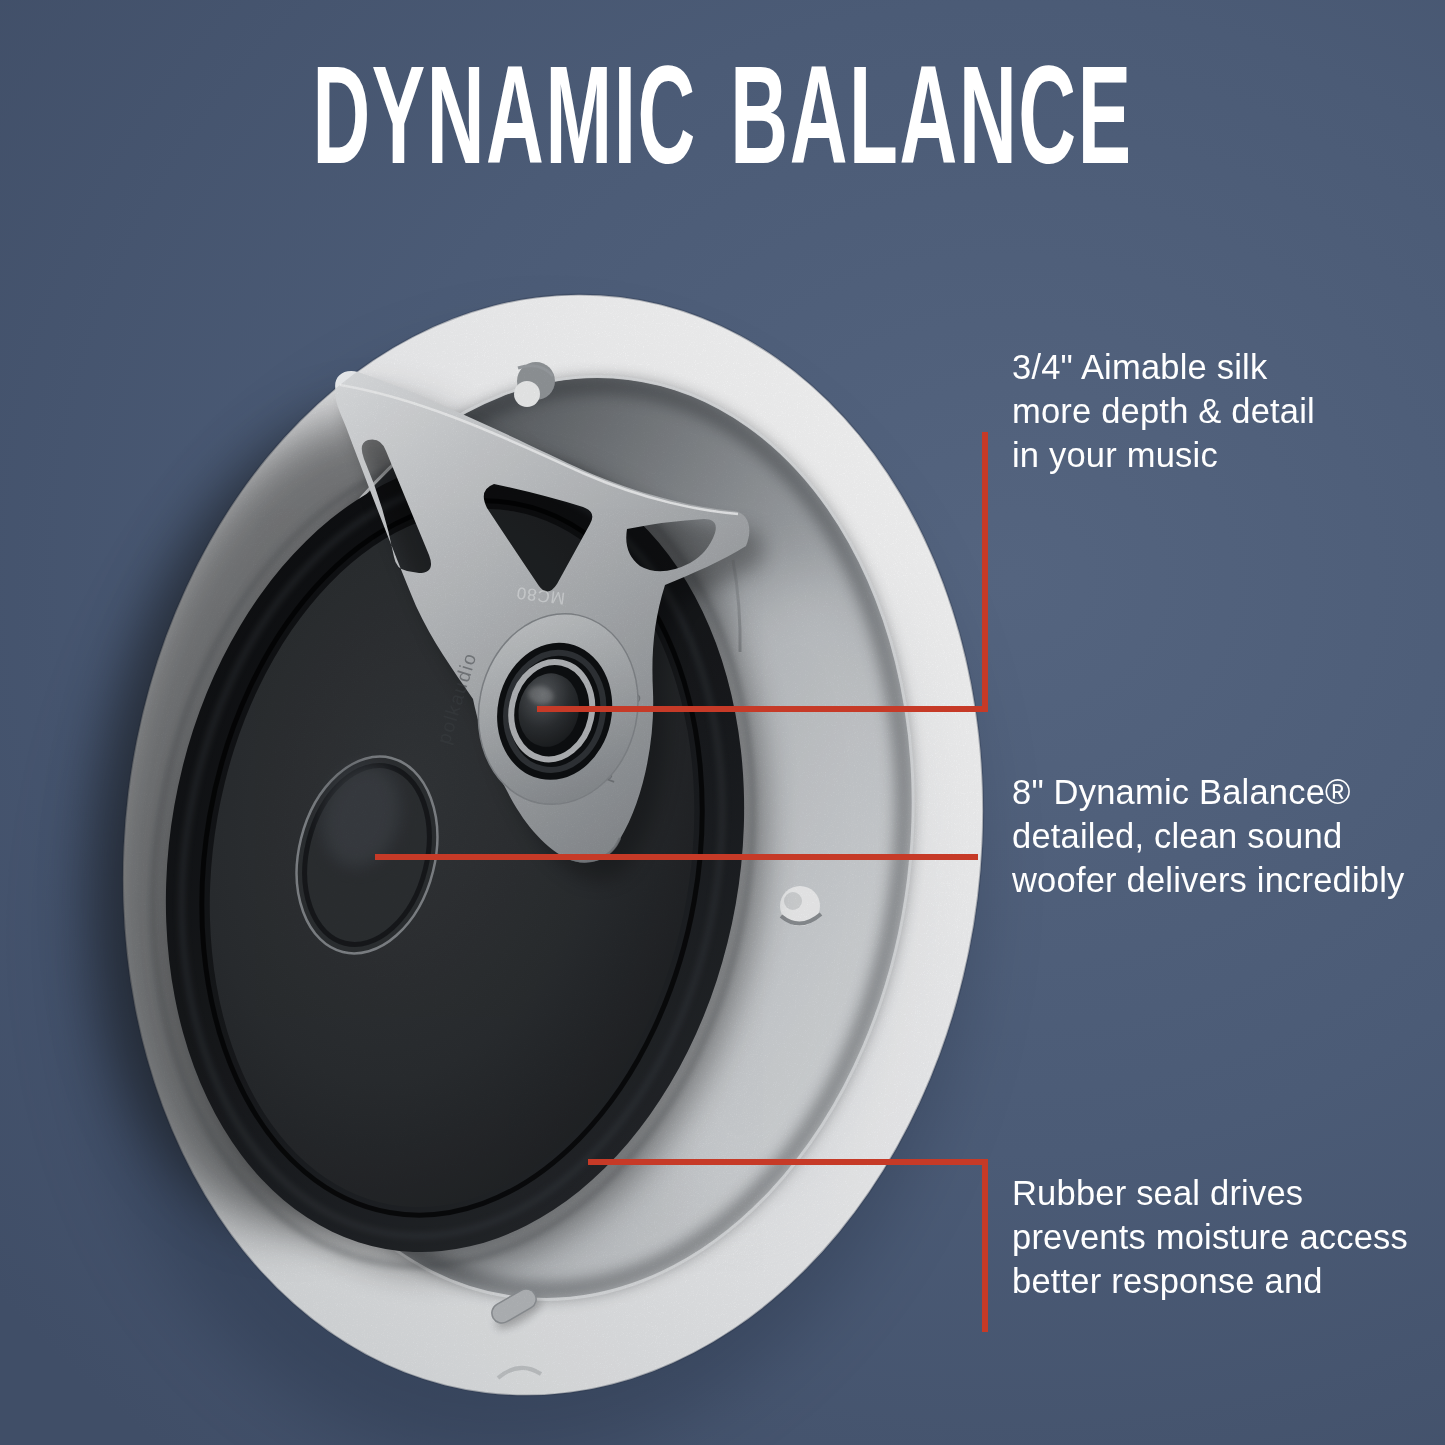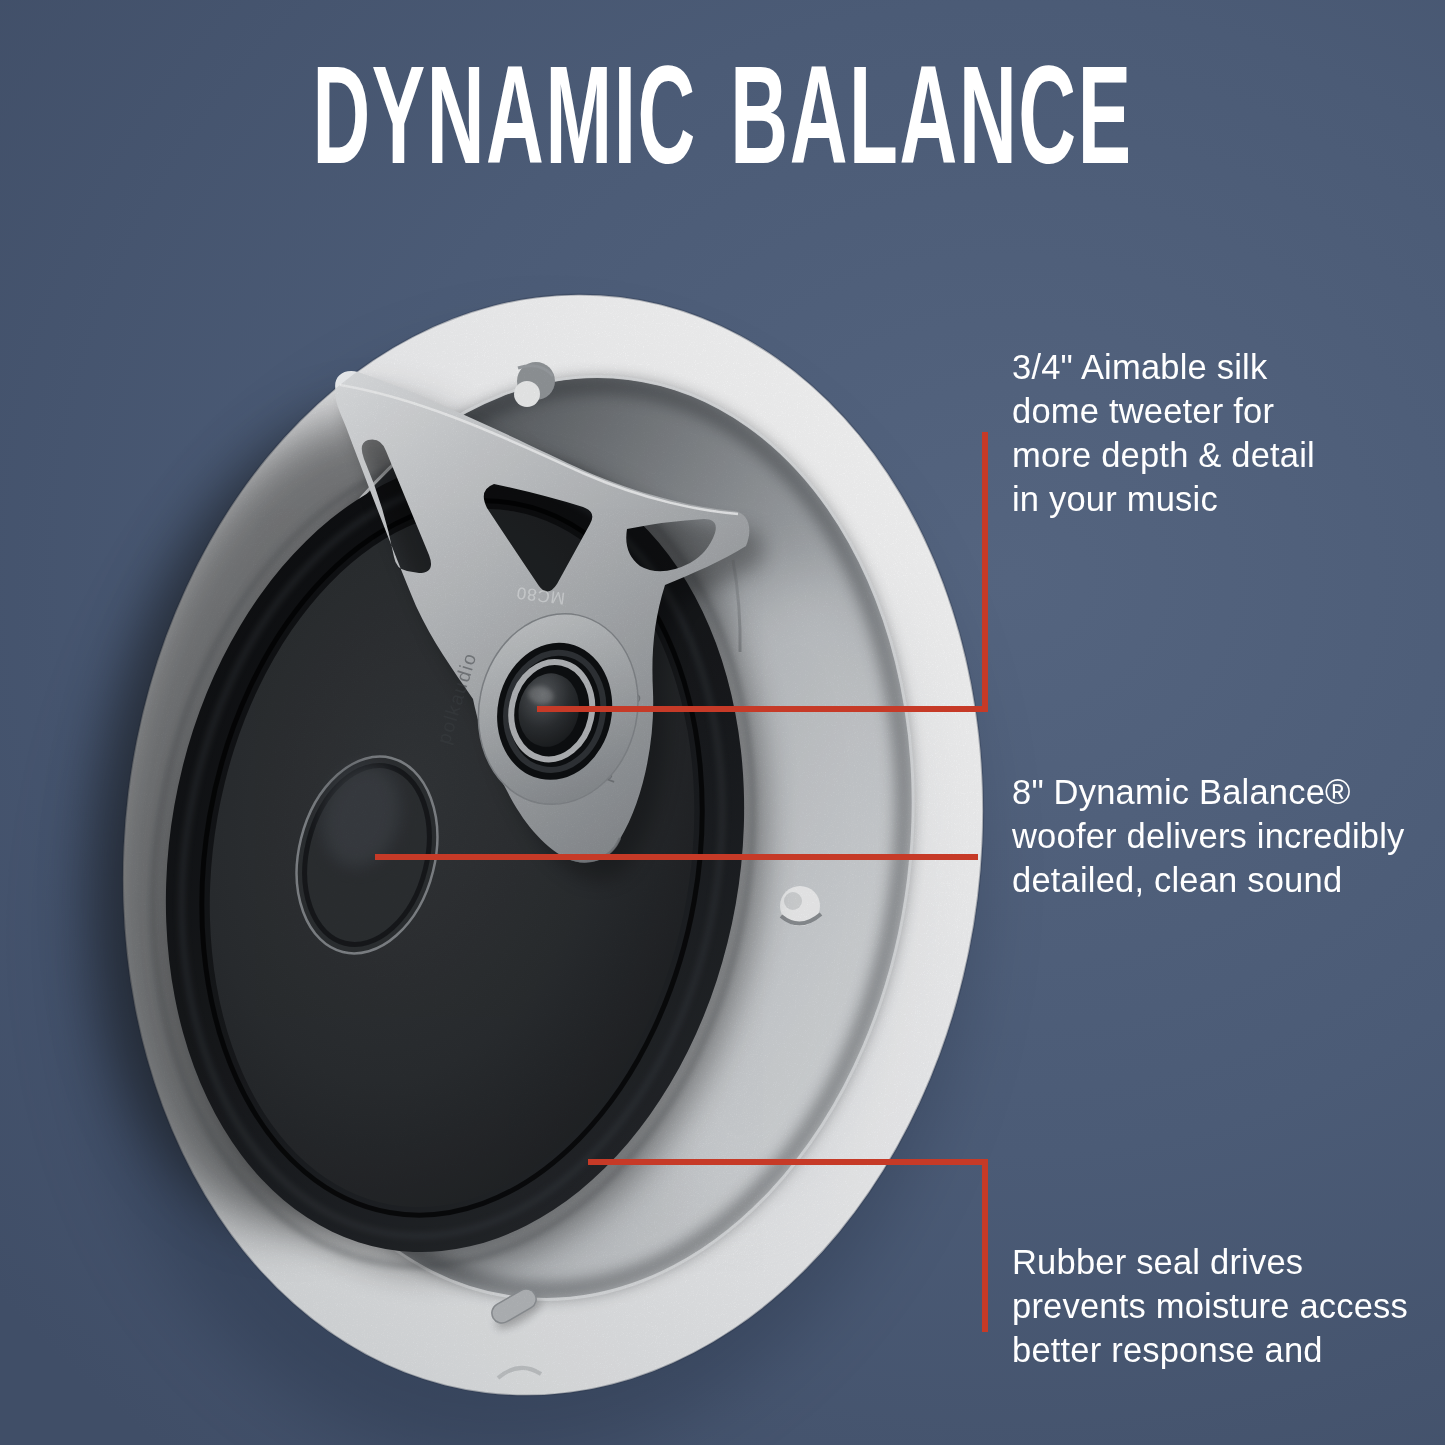--- a/index.html
+++ b/index.html
@@ -17,21 +17,21 @@
     transform:scale(0.8, 1.4);
   }
   svg.stage { position:absolute; left:0; top:0; }
   .callout {
     position:absolute; left:1012px; width:430px;
     color:#ffffff; font-size:34.5px; line-height:44px; letter-spacing:0.2px;
     font-weight:normal;
   }
   .callout-1 { top:345px; }
   .callout-2 { top:770px; }
-  .callout-3 { top:1240px; }
+  .callout-3 { top:1171px; }
 </style>
 </head>
 <body>
 
 <div class="title-wrap">DYNAMIC BALANCE</div>
 
 <svg class="stage" width="1445" height="1445" viewBox="0 0 1445 1445">
   <defs>
     <linearGradient id="bezelGrad" x1="0.85" y1="0" x2="0.1" y2="1">
       <stop offset="0" stop-color="#ffffff"></stop>
@@ -163,28 +163,27 @@
 
   <rect x="100" y="270" width="910" height="1150" clip-path="url(#bezelClip)" filter="url(#grainF)" opacity="0.08"></rect>
 
   <polyline points="537,709 985,709 985,432" fill="none" stroke-width="6" stroke="#c63a27"></polyline>
   <polyline points="375,857 978,857" fill="none" stroke-width="6" stroke="#c63a27"></polyline>
   <polyline points="588,1162 985,1162 985,1332" fill="none" stroke-width="6" stroke="#c63a27"></polyline>
 </svg>
 
 <div class="callout callout-1">
   <div>3/4" Aimable silk</div>
-  <div>dome tweeter for</div>
   <div>more depth &amp; detail</div>
   <div>in your music</div>
 </div>
 
 <div class="callout callout-2">
   <div>8" Dynamic Balance®</div>
+  <div>detailed, clean sound</div>
   <div>woofer delivers incredibly</div>
-  <div>detailed, clean sound</div>
 </div>
 
 <div class="callout callout-3">
   <div>Rubber seal drives</div>
   <div>prevents moisture access</div>
   <div>better response and</div>
 </div>
 
 </body></html>

